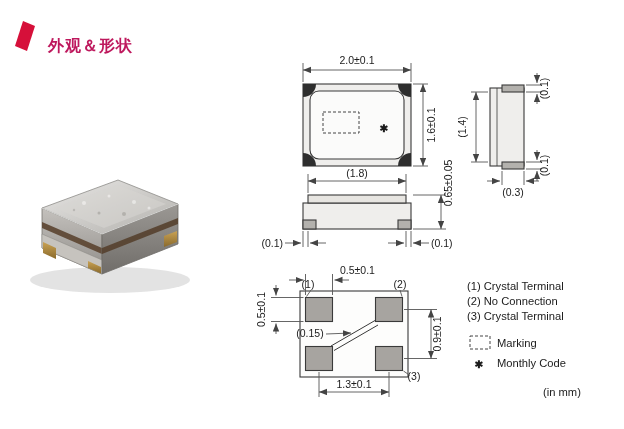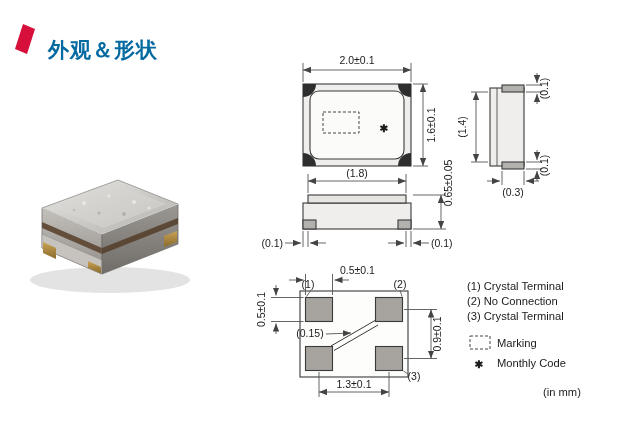--- a/index.html
+++ b/index.html
@@ -1,19 +1,19 @@
 <!DOCTYPE html>
 <html><head>
 <meta charset="utf-8">
 <style>
   html,body{margin:0;padding:0;background:#fff;}
   .page{position:relative;width:624px;height:429px;background:#ffffff;overflow:hidden;
         font-family:"Liberation Sans",sans-serif;}
   .hdr{position:absolute;left:12px;top:12px;display:flex;align-items:center;gap:10px;}
-  .hdr-title{font-size:21px;font-weight:bold;color:#0369a1;letter-spacing:1px;margin-top:24px;}
+  .hdr-title{font-size:16px;font-weight:bold;color:#be185d;letter-spacing:1px;margin-top:24px;}
   svg{display:block;}
   .drawing{position:absolute;left:0;top:0;}
   .photo{position:absolute;left:14px;top:158px;}
   text{font-family:"Liberation Sans",sans-serif;font-size:10.5px;fill:#1b1b1b;}
   .legend-text{font-size:11.2px;}
   .obj{stroke:#3a3a3a;stroke-width:1.1;}
   .thin{stroke:#555;stroke-width:0.9;fill:none;}
   .dash{stroke:#444;stroke-width:1;fill:none;stroke-dasharray:3,2;}
 </style>
 </head>

